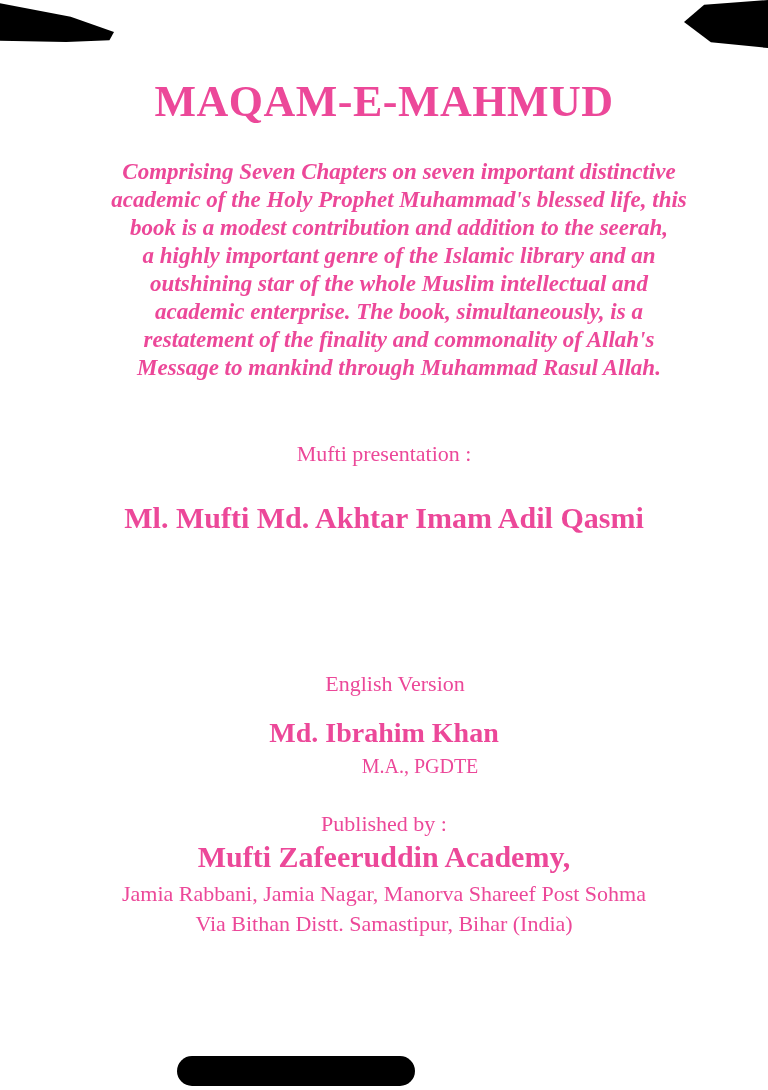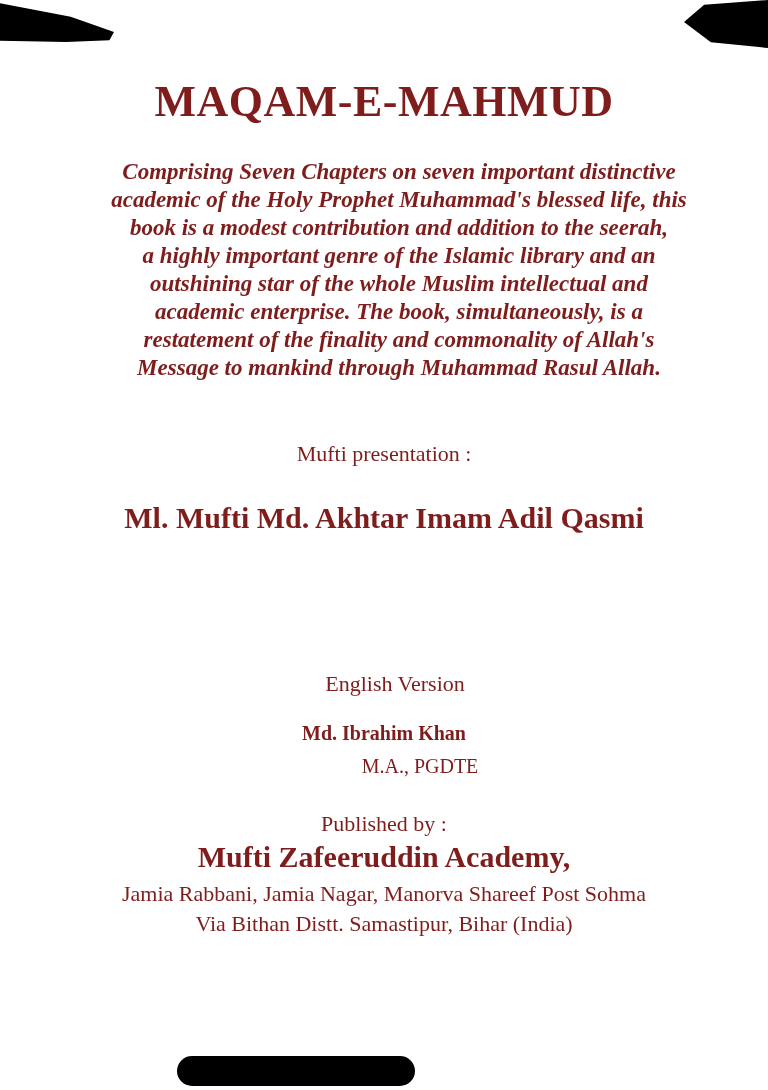--- a/index.html
+++ b/index.html
@@ -6,21 +6,21 @@
     margin: 0;
     padding: 0;
     background: #ffffff;
   }
   .page {
     position: relative;
     width: 768px;
     height: 1090px;
     margin: 0 auto;
     background: #ffffff;
-    color: #7f1d1d;
+    color: #ec4899;
     font-family: "Liberation Serif", "DejaVu Serif", serif;
     overflow: hidden;
   }
   .scan-mark {
     position: absolute;
     background: #000000;
   }
   .mark-top-left {
     left: 0; top: 8;
     width: 114; height: 42;
@@ -60,21 +60,21 @@
     line-height: 28px;
     padding-left: 15px;
   }
   .label-line {
     font-size: 22px;
     line-height: 28px;
   }
   .urdu-label        { top: 440px; }
   .urdu-presenter    { top: 500px; font-size: 30px; font-weight: bold; line-height: 36px; }
   .english-label     { top: 670px; margin-left: 11px; }
-  .translator-name   { top: 716px; font-size: 20px; font-weight: bold; line-height: 34px; }
+  .translator-name   { top: 716px; font-size: 28px; font-weight: bold; line-height: 34px; }
   .qualifications    { top: 753px; font-size: 20px; line-height: 26px; transform: translateX(36px); }
   .published-label   { top: 810px; }
   .publisher-name    { top: 838px; font-size: 30px; font-weight: bold; line-height: 38px; }
   .address-1         { top: 880px; }
   .address-2         { top: 910px; text-align: center; }
 </style>
 </head>
 <body>
 
 <div class="page">

